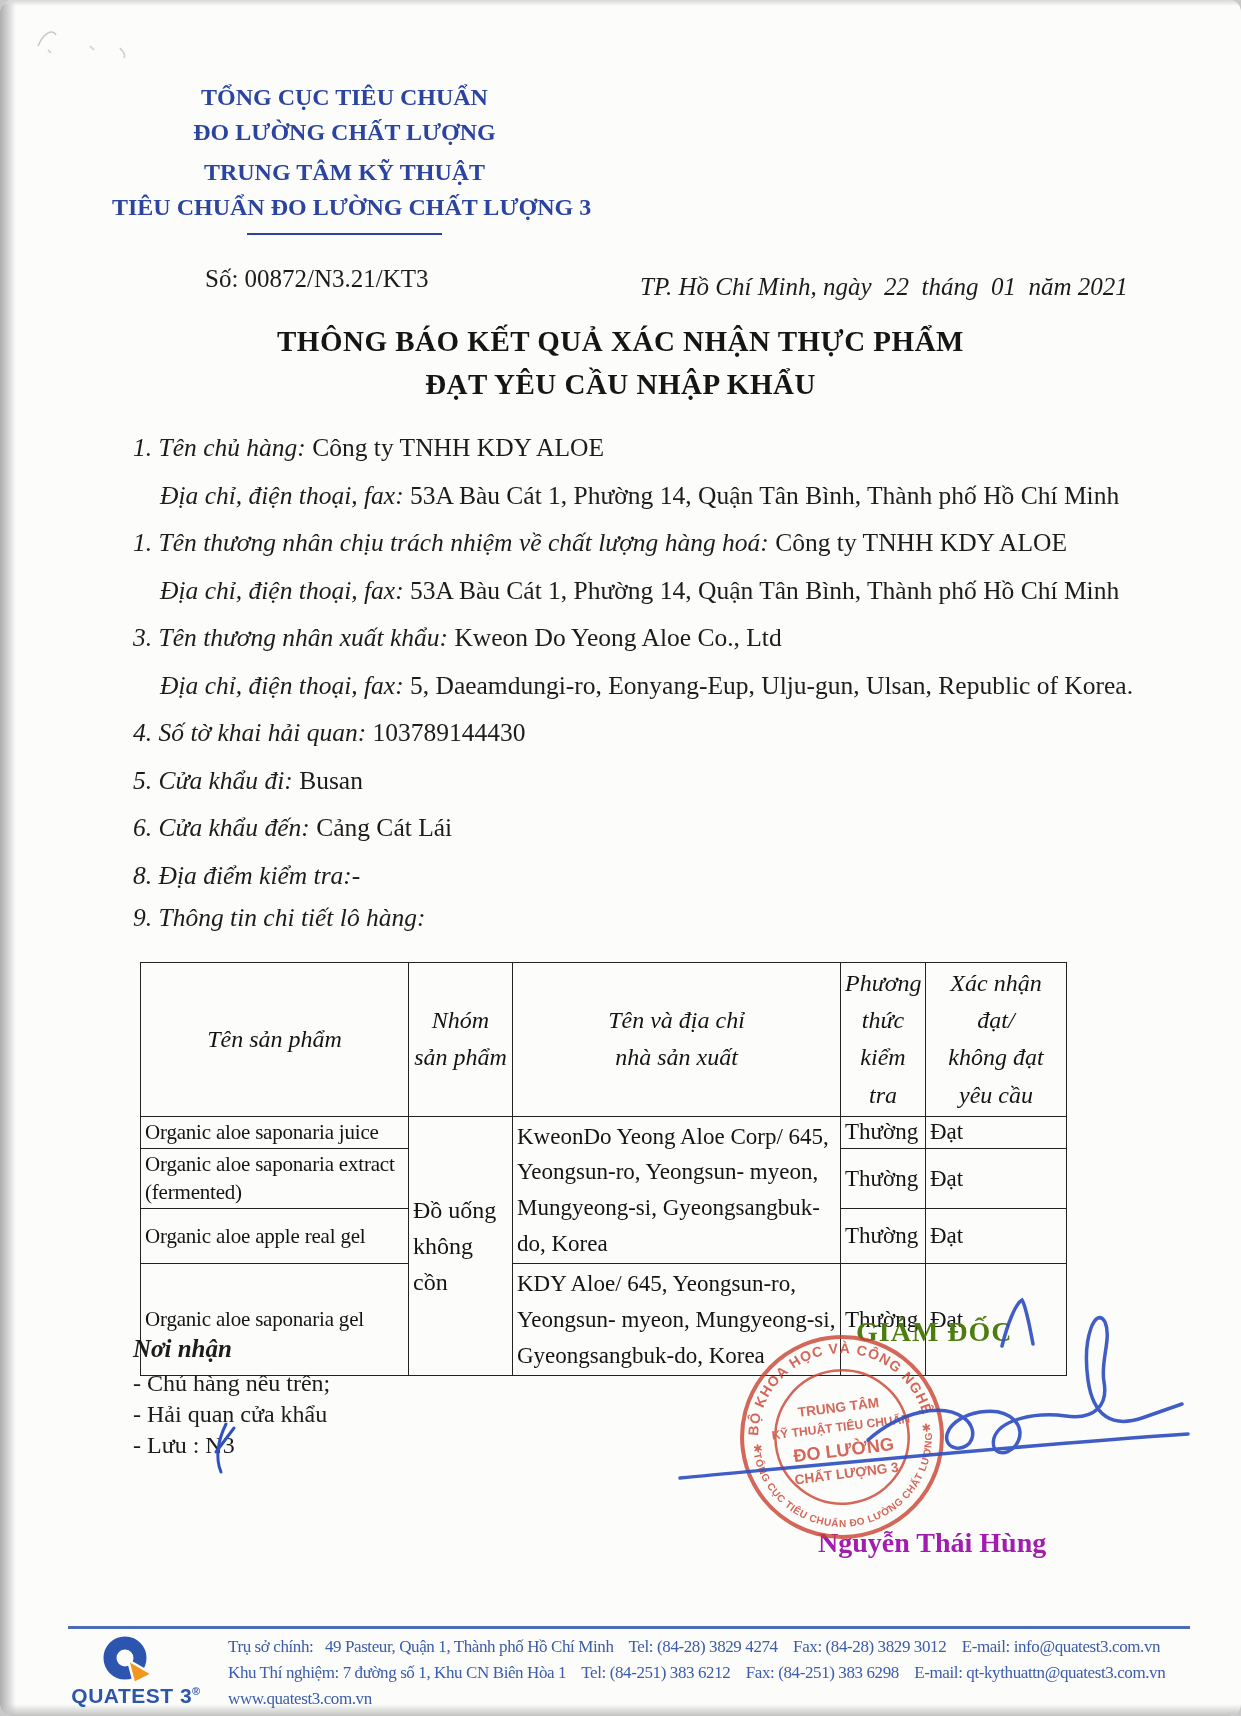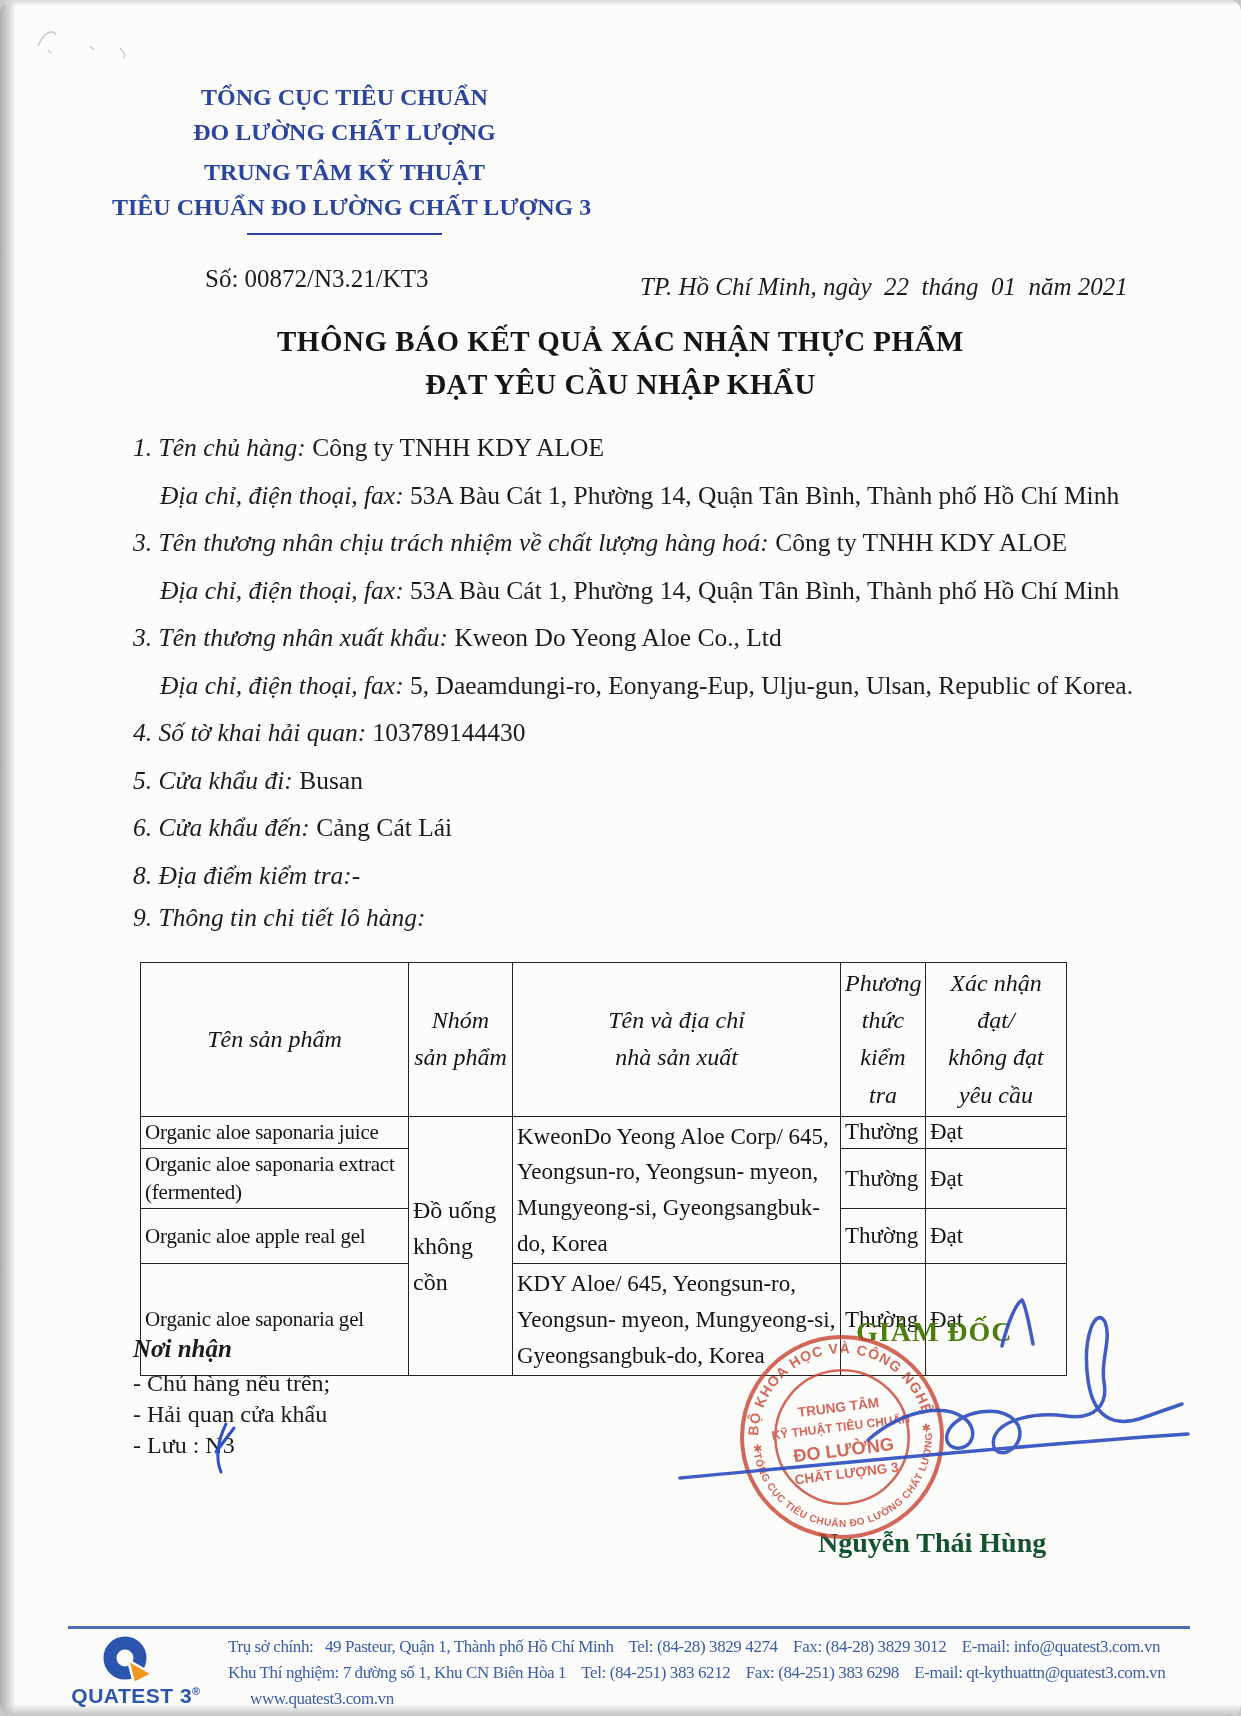--- a/index.html
+++ b/index.html
@@ -28,21 +28,21 @@
         font-weight:normal;color:#141414;overflow:hidden;}
   .ptable th{font-style:italic;font-size:24px;line-height:1.55;}
   .pre{white-space:pre-line;}
   .prod{font-size:21px;letter-spacing:-0.2px;line-height:1.3;}
   .group{font-size:24px;line-height:1.5;}
   .mfr{font-size:23px;line-height:1.55;}
   .method,.result{font-size:23px;}
   .recipients{left:133px;top:1333px;font-size:24px;line-height:31px;}
   .rec-title{font-weight:bold;font-style:italic;font-size:25px;margin-bottom:4px;}
   .director{left:856px;top:1316px;font-weight:bold;font-size:28px;letter-spacing:1px;color:#4d7c0f;}
-  .signer{left:818px;top:1527px;font-weight:bold;font-size:28px;color:#14532d;}
+  .signer{left:818px;top:1527px;font-weight:bold;font-size:28px;color:#a21caf;}
   .stamp-wrap{left:736px;top:1331px;width:212px;height:212px;transform:rotate(-7deg);opacity:.9;}
   .sig-wrap{left:650px;top:1288px;width:545px;height:225px;}
   .footer-rule{left:68px;top:1626px;width:1122px;height:2.5px;background:#4a6db5;}
   .logo-icon{left:98px;top:1633px;}
   .logo-text{left:56px;top:1684px;width:160px;text-align:center;font-family:"Liberation Sans","DejaVu Sans",sans-serif;
        font-weight:bold;font-size:21px;letter-spacing:.5px;color:#2b55ae;white-space:nowrap;}
   .logo-reg{font-size:11px;vertical-align:super;}
   .fline{left:228px;font-size:17px;letter-spacing:-0.4px;color:#3a5cab;white-space:pre-wrap;}
 </style>
 </head>
@@ -71,21 +71,21 @@
 
   <div class="abs meta" style="left:205px;top:265px;">Số: 00872/N3.21/KT3</div>
   <div class="abs meta italic keep-sp" style="left:640px;top:273px;text-align:center;">TP. Hồ Chí Minh, ngày  22  tháng  01  năm 2021</div>
 
   <div class="abs title-line" style="top:325px;">THÔNG BÁO KẾT QUẢ XÁC NHẬN THỰC PHẨM</div>
   <div class="abs title-line" style="top:368px;">ĐẠT YÊU CẦU NHẬP KHẨU</div>
 
   <div class="abs details">
     <div class="dline"><span class="dlabel">1. Tên chủ hàng:</span> <span>Công ty TNHH KDY ALOE</span></div>
     <div class="dline"><span class="ind"></span><span class="dlabel">Địa chỉ, điện thoại, fax:</span> <span>53A Bàu Cát 1, Phường 14, Quận Tân Bình, Thành phố Hồ Chí Minh</span></div>
-    <div class="dline"><span class="dlabel">3. Tên thương nhân chịu trách nhiệm về chất lượng hàng hoá:</span> <span>Công ty TNHH KDY ALOE</span></div>
+    <div class="dline"><span class="dlabel">1. Tên thương nhân chịu trách nhiệm về chất lượng hàng hoá:</span> <span>Công ty TNHH KDY ALOE</span></div>
     <div class="dline"><span class="ind"></span><span class="dlabel">Địa chỉ, điện thoại, fax:</span> <span>53A Bàu Cát 1, Phường 14, Quận Tân Bình, Thành phố Hồ Chí Minh</span></div>
     <div class="dline"><span class="dlabel">3. Tên thương nhân xuất khẩu:</span> <span>Kweon Do Yeong Aloe Co., Ltd</span></div>
     <div class="dline"><span class="ind"></span><span class="dlabel">Địa chỉ, điện thoại, fax:</span> <span>5, Daeamdungi-ro, Eonyang-Eup, Ulju-gun, Ulsan, Republic of Korea.</span></div>
     <div class="dline"><span class="dlabel">4. Số tờ khai hải quan:</span> <span>103789144430</span></div>
     <div class="dline"><span class="dlabel">5. Cửa khẩu đi:</span> <span>Busan</span></div>
     <div class="dline"><span class="dlabel">6. Cửa khẩu đến:</span> <span>Cảng Cát Lái</span></div>
     <div class="dline short"><span class="dlabel">8. Địa điểm kiểm tra:-</span></div>
     <div class="dline short"><span class="dlabel">9. Thông tin chi tiết lô hàng:</span></div>
   </div>
 
@@ -185,14 +185,14 @@
   </svg>
 
   <div class="abs footer-rule"></div>
   <svg class="abs logo-icon" width="62" height="56">
     <circle cx="27" cy="25" r="15" fill="none" stroke="#2b55ae" stroke-width="13"></circle>
     <path d="M30,27 L54,41 L36,50 Z" fill="#f2971e" stroke="#fdfdfb" stroke-width="2.5"></path>
   </svg>
   <div class="abs logo-text"><span>QUATEST 3</span><span class="logo-reg">®</span></div>
   <div class="abs fline" style="top:1637px;">Trụ sở chính:   49 Pasteur, Quận 1, Thành phố Hồ Chí Minh    Tel: (84-28) 3829 4274    Fax: (84-28) 3829 3012    E-mail: info@quatest3.com.vn</div>
   <div class="abs fline" style="top:1663px;">Khu Thí nghiệm: 7 đường số 1, Khu CN Biên Hòa 1    Tel: (84-251) 383 6212    Fax: (84-251) 383 6298    E-mail: qt-kythuattn@quatest3.com.vn</div>
-  <div class="abs fline" style="top:1689px;margin-left:22px;">www.quatest3.com.vn</div>
+  <div class="abs fline" style="top:1689px;">www.quatest3.com.vn</div>
 </div>
 
 </body></html>

